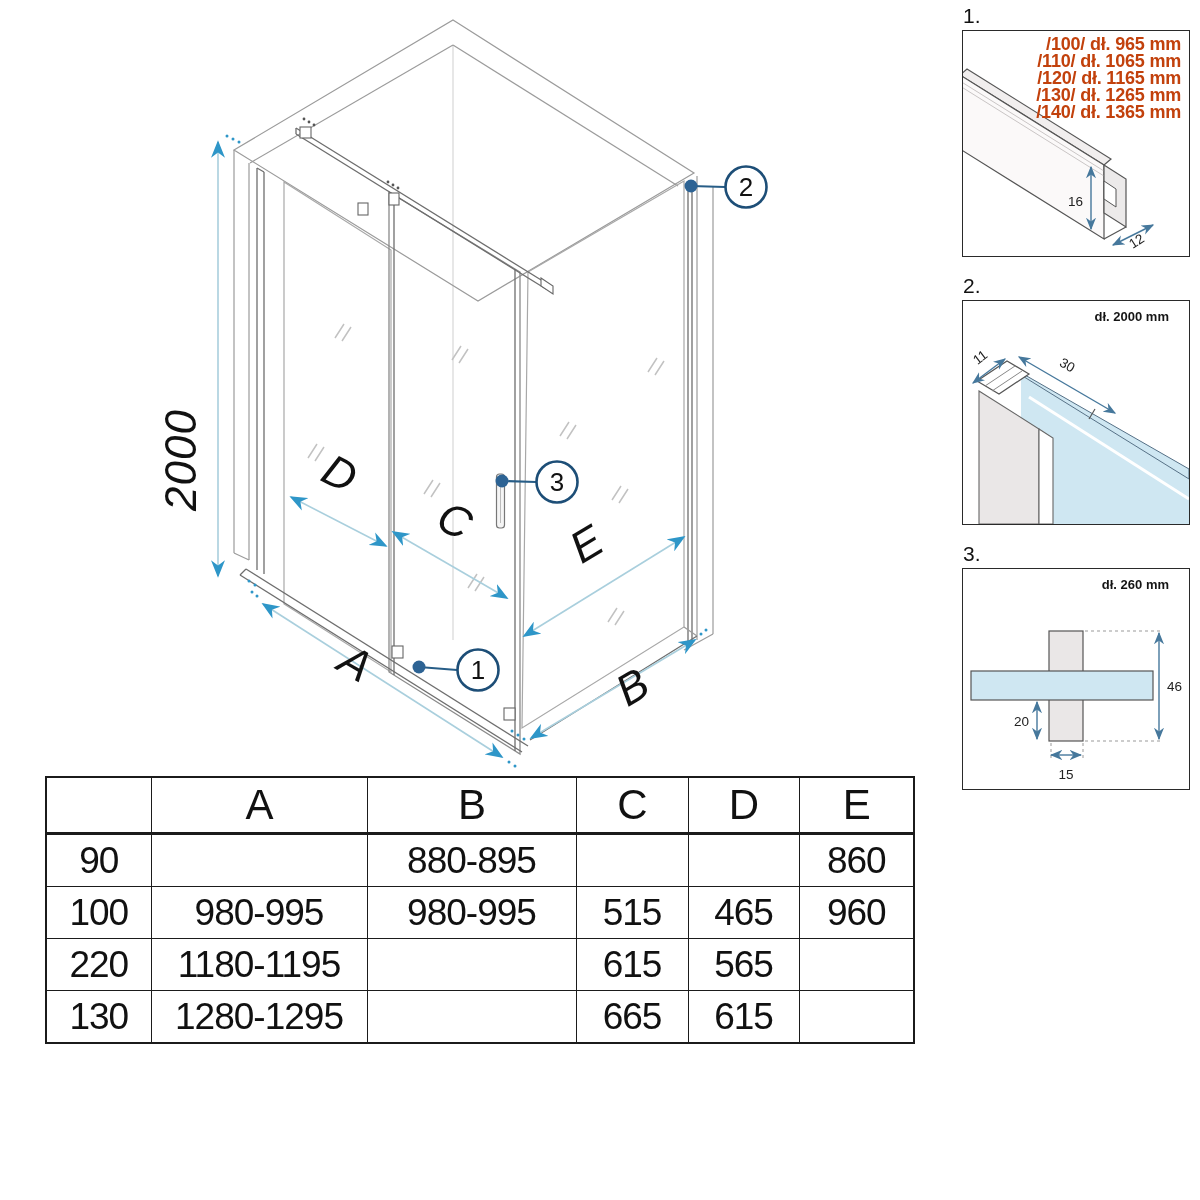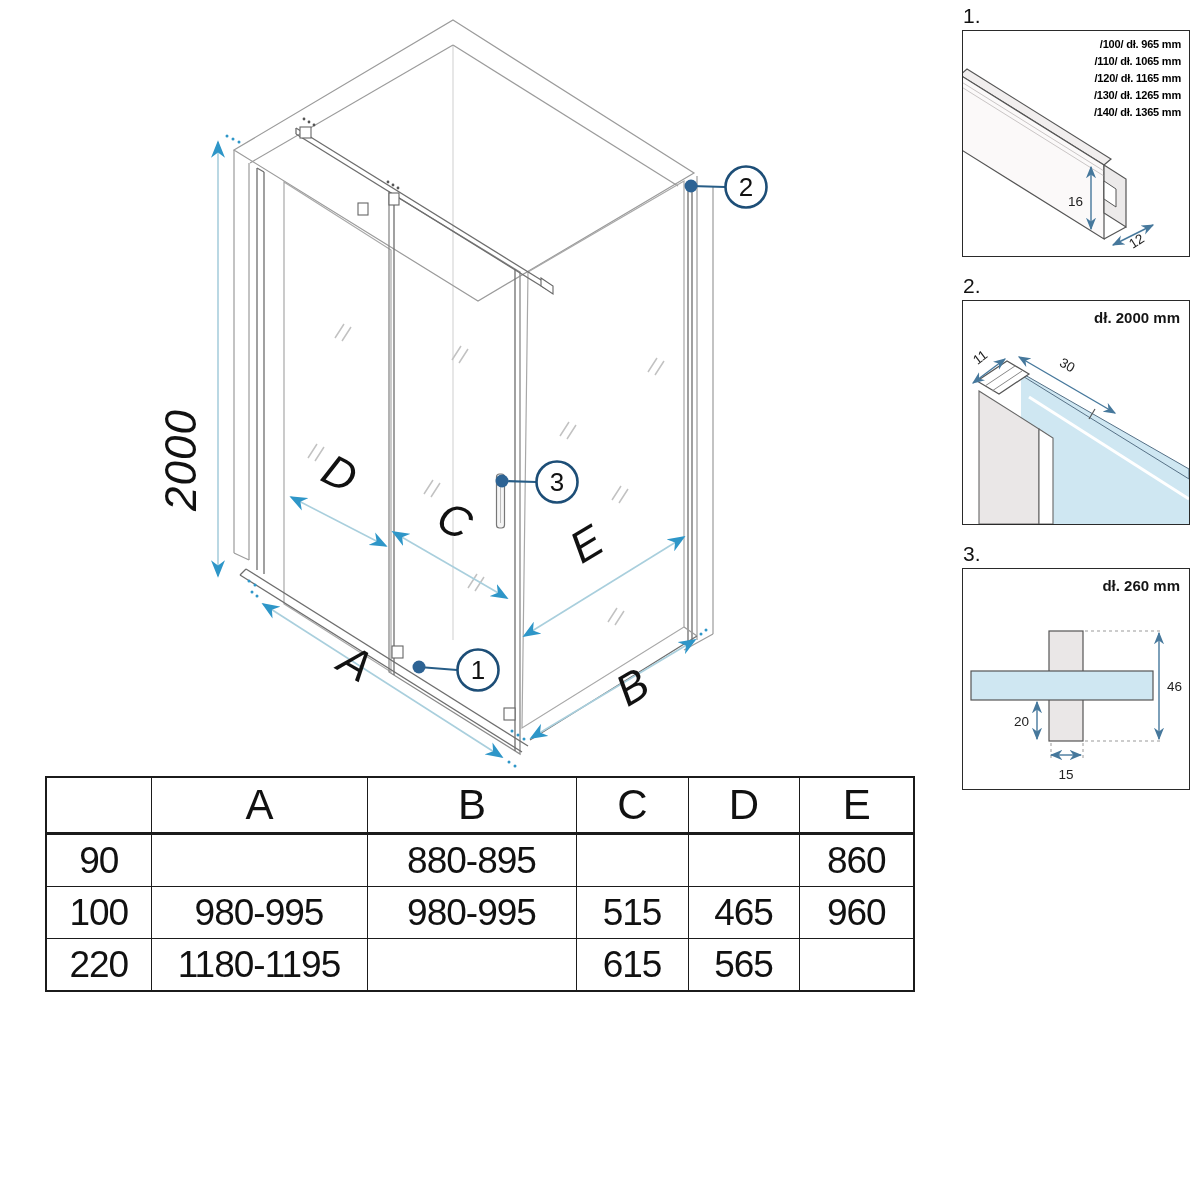--- a/index.html
+++ b/index.html
@@ -4,22 +4,22 @@
 <style>
   html,body{margin:0;padding:0;background:#ffffff;}
   .page{position:relative;width:1200px;height:1200px;background:#fff;overflow:hidden;
         font-family:"Liberation Sans", sans-serif;color:#1a1a1a;}
   svg{position:absolute;overflow:visible;}
   .main-svg{left:0;top:0;}
   .detail-num{position:absolute;font-size:21px;color:#111;}
   .detail-box{position:absolute;border:1.5px solid #2a2a2a;background:#fff;}
   .detail-box svg{left:0;top:0;}
   .spec-lines{position:absolute;right:8px;top:5px;text-align:right;
-              font-size:11px;font-weight:700;line-height:17px;letter-spacing:-0.2px;color:#000000;}
-  .detail-title{position:absolute;right:9px;top:8px;font-size:15px;font-weight:700;color:#151515;}
+              font-size:18px;font-weight:700;line-height:17px;letter-spacing:-0.2px;color:#c2410c;}
+  .detail-title{position:absolute;right:20px;top:8px;font-size:13px;font-weight:700;color:#151515;}
   table.dims{position:absolute;left:45px;top:776px;border-collapse:collapse;table-layout:fixed;
              background:#fff;border:2.5px solid #1b1b1b;}
   table.dims th,table.dims td{border:1.5px solid #1b1b1b;text-align:center;vertical-align:middle;
              padding:0;letter-spacing:-1px;font-weight:400;color:#111;}
   table.dims th{height:54px;font-size:42px;}
   table.dims thead th{border-bottom:3px solid #1b1b1b;}
   table.dims td{height:51px;font-size:37px;}
   text{font-family:"Liberation Sans", sans-serif;}
   .lab{font-style:italic;font-size:44px;font-weight:500;fill:#111;}
   .callout-num{font-size:26px;fill:#111;}
@@ -315,16 +315,24 @@
         <td>960</td>
       </tr>
       <tr>
         <td>220</td>
         <td>1180-1195</td>
         <td></td>
         <td>615</td>
         <td>565</td>
         <td></td>
       </tr>
+      <tr>
+        <td>130</td>
+        <td>1280-1295</td>
+        <td></td>
+        <td>665</td>
+        <td>615</td>
+        <td></td>
+      </tr>
     </tbody>
   </table>
 
 </div>
 
 </body></html>

